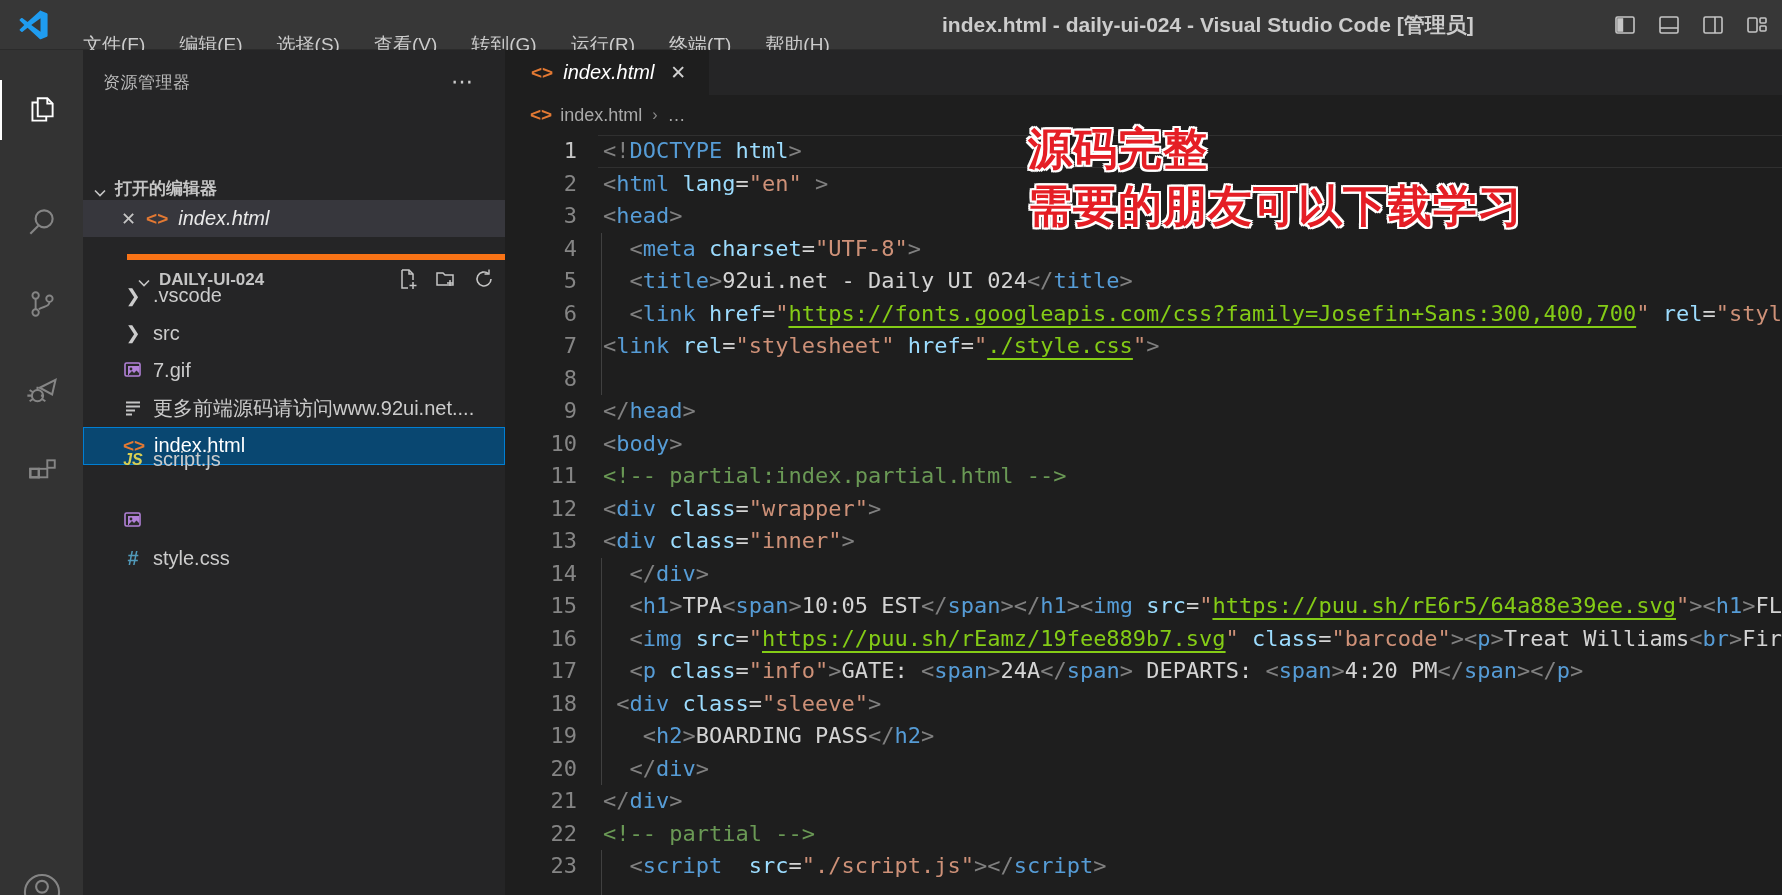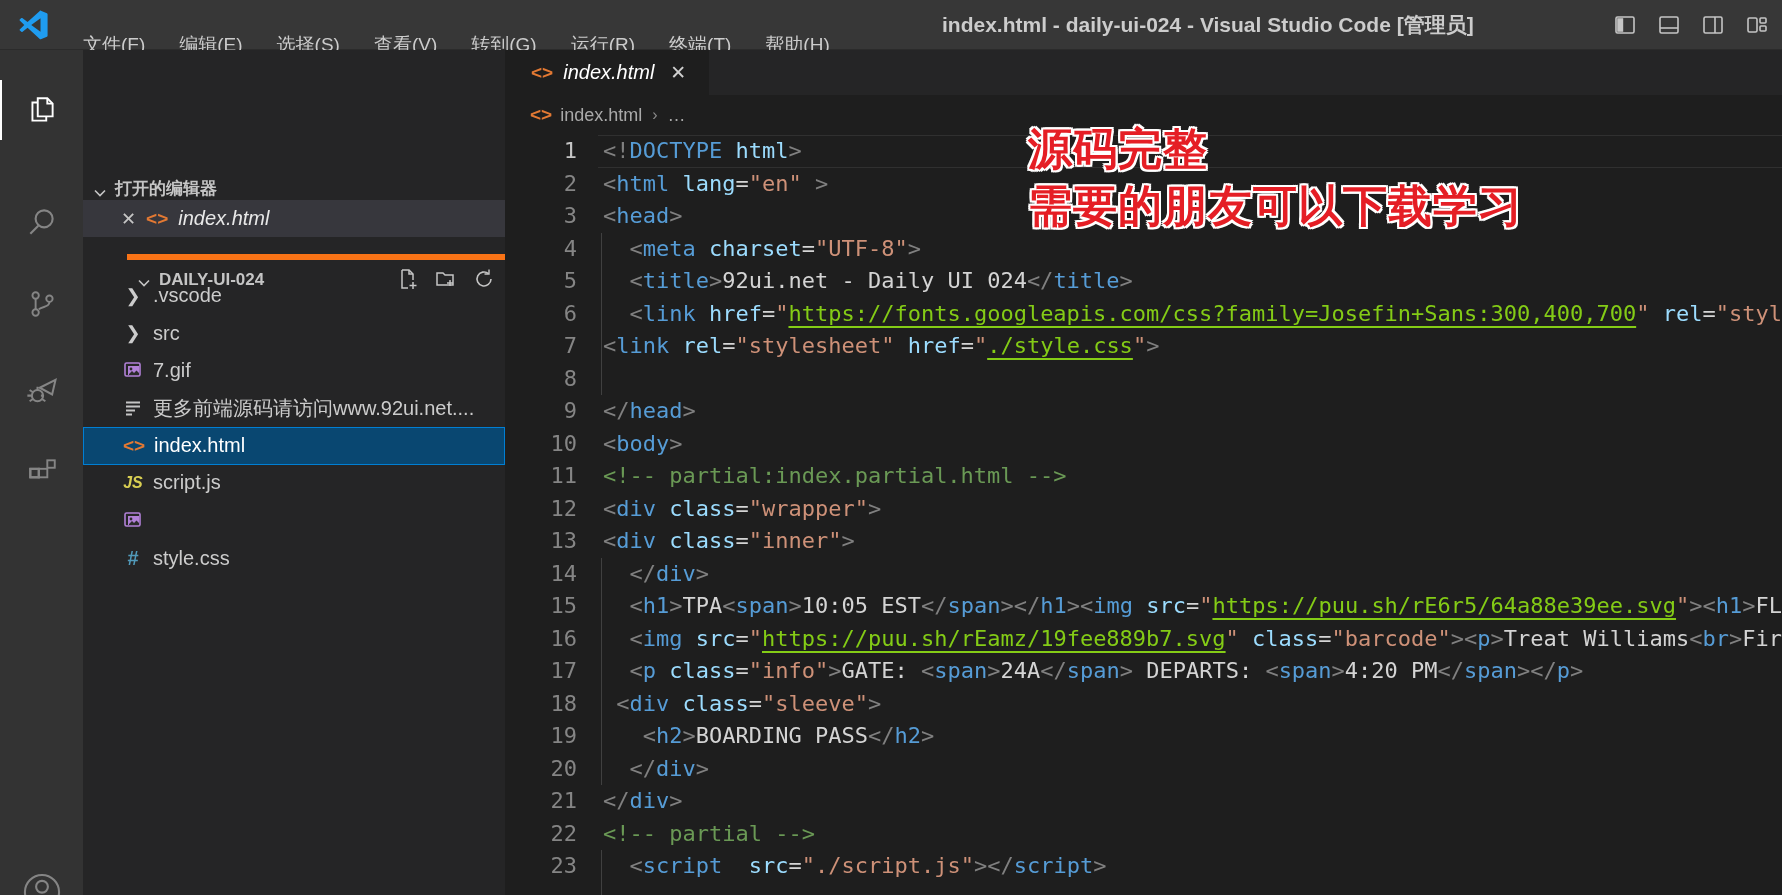--- a/index.html
+++ b/index.html
@@ -174,20 +174,24 @@
     <div class="act-item" style="top:806px">
       <svg width="42" height="42" viewBox="0 0 32 32" fill="none" stroke-width="1.6">
         <circle cx="16" cy="16" r="13"></circle>
           <circle cx="16" cy="12" r="4.5"></circle>
           <path d="M7 25c1.5-5 16.5-5 18 0"></path>
       </svg>
     </div>
   </div>
 
   <div class="sidebar">
+    <div class="sb-header">
+      <span class="sb-title">资源管理器</span>
+      <span class="sb-more">⋯</span>
+    </div>
 
     <div class="section-head" style="top:114px">
       <svg class="chev" width="14" height="14" viewBox="0 0 14 14" fill="none" stroke="#c5c5c5" stroke-width="1.6">
           <polyline points="2,4.5 7,9.5 12,4.5"></polyline>
         </svg>
       <span>打开的编辑器</span>
     </div>
 
     <div class="open-editor-row">
       <span class="oe-close">✕</span>
@@ -254,21 +258,21 @@
             </svg>
           </span>
           <span class="tlabel">更多前端源码请访问www.92ui.net....</span>
         </div>
         <div class="tree-row selected" style="top: 377px;">
           <span class="ticon">
             <span class="fi-html">&lt;&gt;</span>
           </span>
           <span class="tlabel">index.html</span>
         </div>
-        <div class="tree-row" style="top: 414px; padding-left: 36px;">
+        <div class="tree-row" style="top: 391px; padding-left: 36px;">
           <span class="ticon">
             <span class="fi-js">JS</span>
           </span>
           <span class="tlabel">script.js</span>
         </div>
         <div class="tree-row" style="top: 452px;">
           <span class="ticon">
             <svg width="19" height="19" viewBox="0 0 19 19">
               <rect x="1" y="2" width="15" height="13" rx="1.5" fill="none" stroke="#b180d7" stroke-width="1.6"></rect>
               <rect x="4" y="5" width="11" height="9" fill="#b180d7"></rect>

